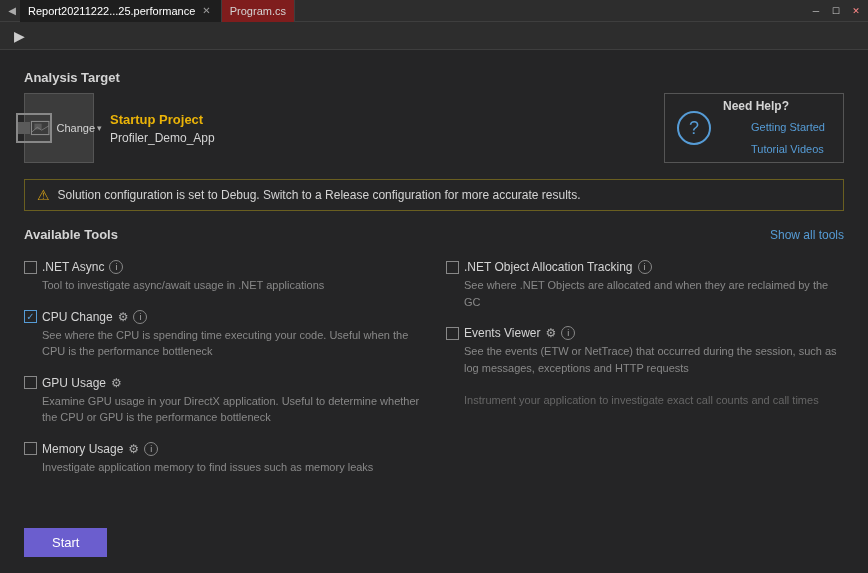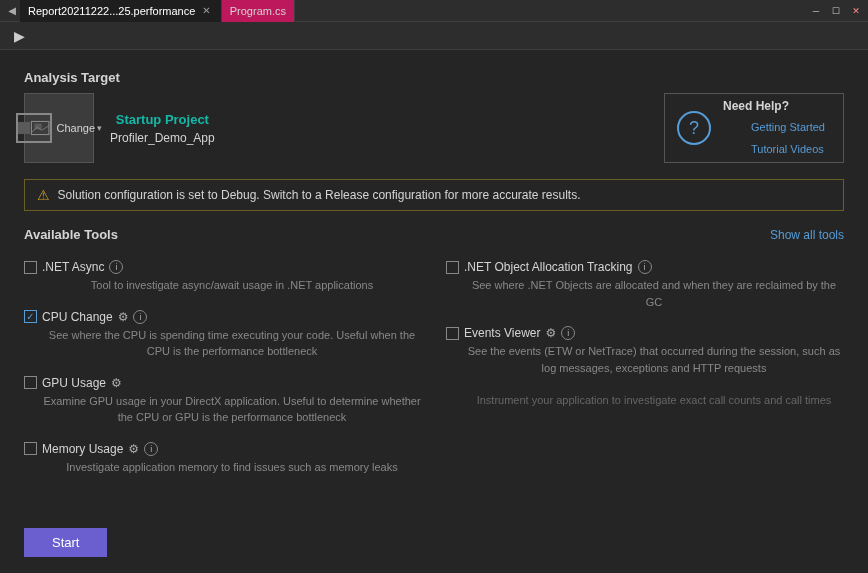--- a/index.html
+++ b/index.html
@@ -30,21 +30,21 @@
     }
     .tab {
       display: flex;
       align-items: center;
       padding: 0 8px;
       font-size: 11px;
       color: #d4d4d4;
       border-right: 1px solid #3e3e3e;
       cursor: pointer;
       gap: 5px;
-      background: #be185d;
+      background: #7f1d1d;
     }
     .tab.active {
       background: #1e1e1e;
       color: #ffffff;
     }
     .tab-close {
       font-size: 10px;
       color: #999;
       cursor: pointer;
       padding: 1px 2px;
@@ -161,22 +161,21 @@
       color: #aaa;
     }
     .target-info {
       display: flex;
       flex-direction: column;
       gap: 4px;
     }
     .target-info-title {
       font-size: 13px;
       font-weight: 600;
-      color: #14b8a6;
-      text-align: center;
+      color: #eab308;
     }
     .target-info-value {
       font-size: 12px;
       color: #d4d4d4;
     }
     .help-box {
       width: 180px;
       height: 70px;
       border: 1px solid #555;
       display: flex;
@@ -307,21 +306,20 @@
     .tool-settings-icon {
       font-size: 12px;
       color: #aaa;
       cursor: pointer;
     }
     .tool-desc {
       font-size: 11px;
       color: #888;
       padding-left: 18px;
       line-height: 1.5;
-      text-align: center;
     }
     .tool-desc.disabled { color: #666; }
 
     
     .bottom-bar {
       padding: 12px 24px 16px;
       display: flex;
       align-items: center;
     }
     .start-button {

